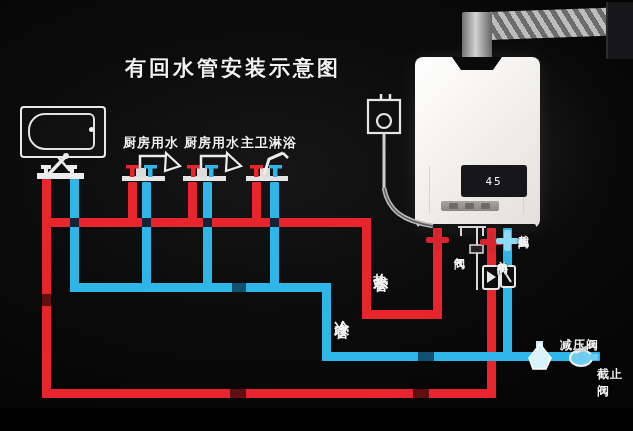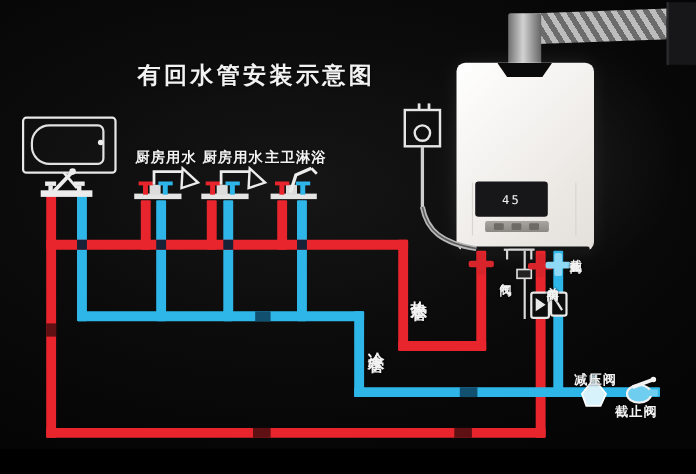--- a/index.html
+++ b/index.html
@@ -18,33 +18,33 @@
   .tick.navy{background:#152238;}
   .tick.dred{background:#5f1013;}
   .tick.dblu{background:#11506e;}
   
   .label{position:absolute;color:#f2f2f2;font-weight:bold;text-shadow:0 0 2px rgba(0,0,0,.8);}
   .title{font-size:21px;letter-spacing:3px;}
   .fx{font-size:13px;letter-spacing:1px;}
   .vlabel{writing-mode:vertical-rl;text-orientation:upright;line-height:1.05;}
   .vbig{font-size:15px;letter-spacing:2px;}
   .vsmall{font-size:11px;letter-spacing:1px;}
-  .hsmall{font-size:12px;letter-spacing:1px;}
+  .hsmall{font-size:12px;letter-spacing:1px;margin-left:38px;}
   
   .heater-body{
     position:absolute;left:415px;top:57px;width:125px;height:171px;
     background:linear-gradient(135deg,#ffffff 0%,#f3f1ee 45%,#e3dfda 100%);
     border-radius:8px;box-shadow:0 0 18px rgba(255,255,255,.08);
   }
   .heater-notch{
     position:absolute;left:452px;top:57px;width:50px;height:13px;background:#0a0a0b;
     clip-path:polygon(0 0,100% 0,82% 100%,18% 100%);
   }
   .heater-display{
-    position:absolute;left:432px;top:165px;width:66px;height:32px;
+    position:absolute;left:461px;top:165px;width:66px;height:32px;
     background:#17171a;border-radius:3px;color:#f5f5f5;font-size:11px;
     font-family:"DejaVu Sans Mono","Liberation Mono",monospace;
     display:flex;align-items:center;justify-content:center;letter-spacing:2px;
   }
   .heater-buttons{
     position:absolute;left:441px;top:201px;width:58px;height:10px;
     background:linear-gradient(180deg,#a8a5a1,#8b8884);border-radius:2px;
   }
   .heater-buttons i{position:absolute;top:2px;width:9px;height:6px;background:#6e6b67;border-radius:1px;}
   .seam{position:absolute;width:1px;background:#d7d3ce;}

